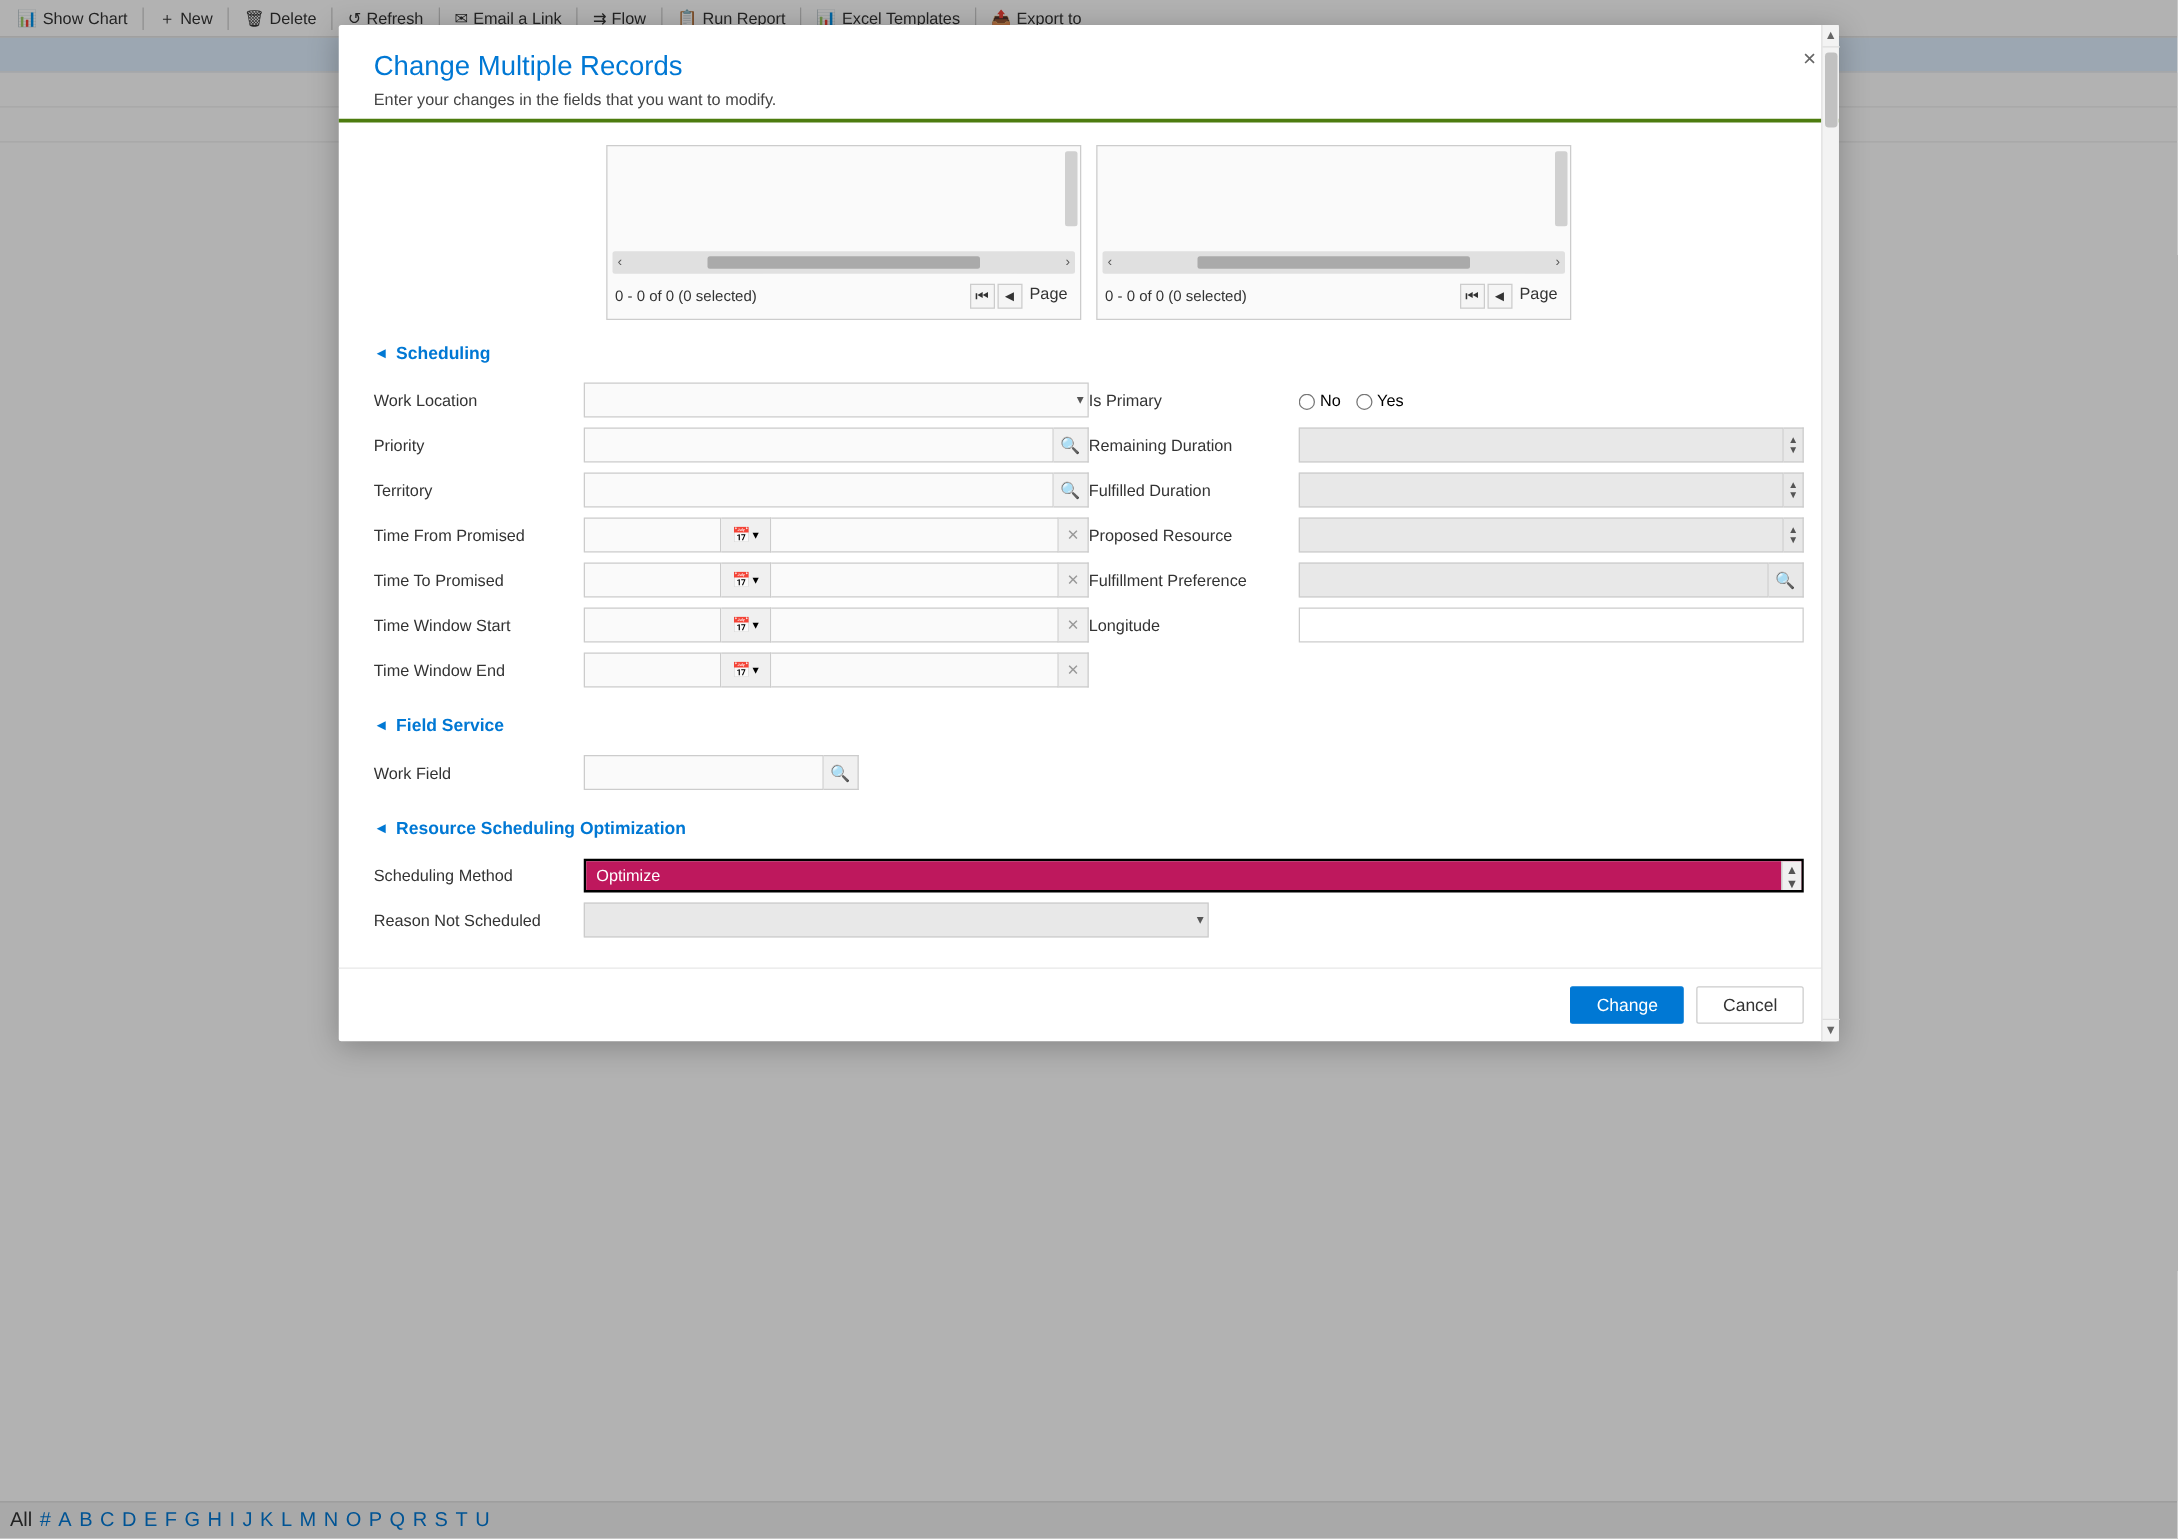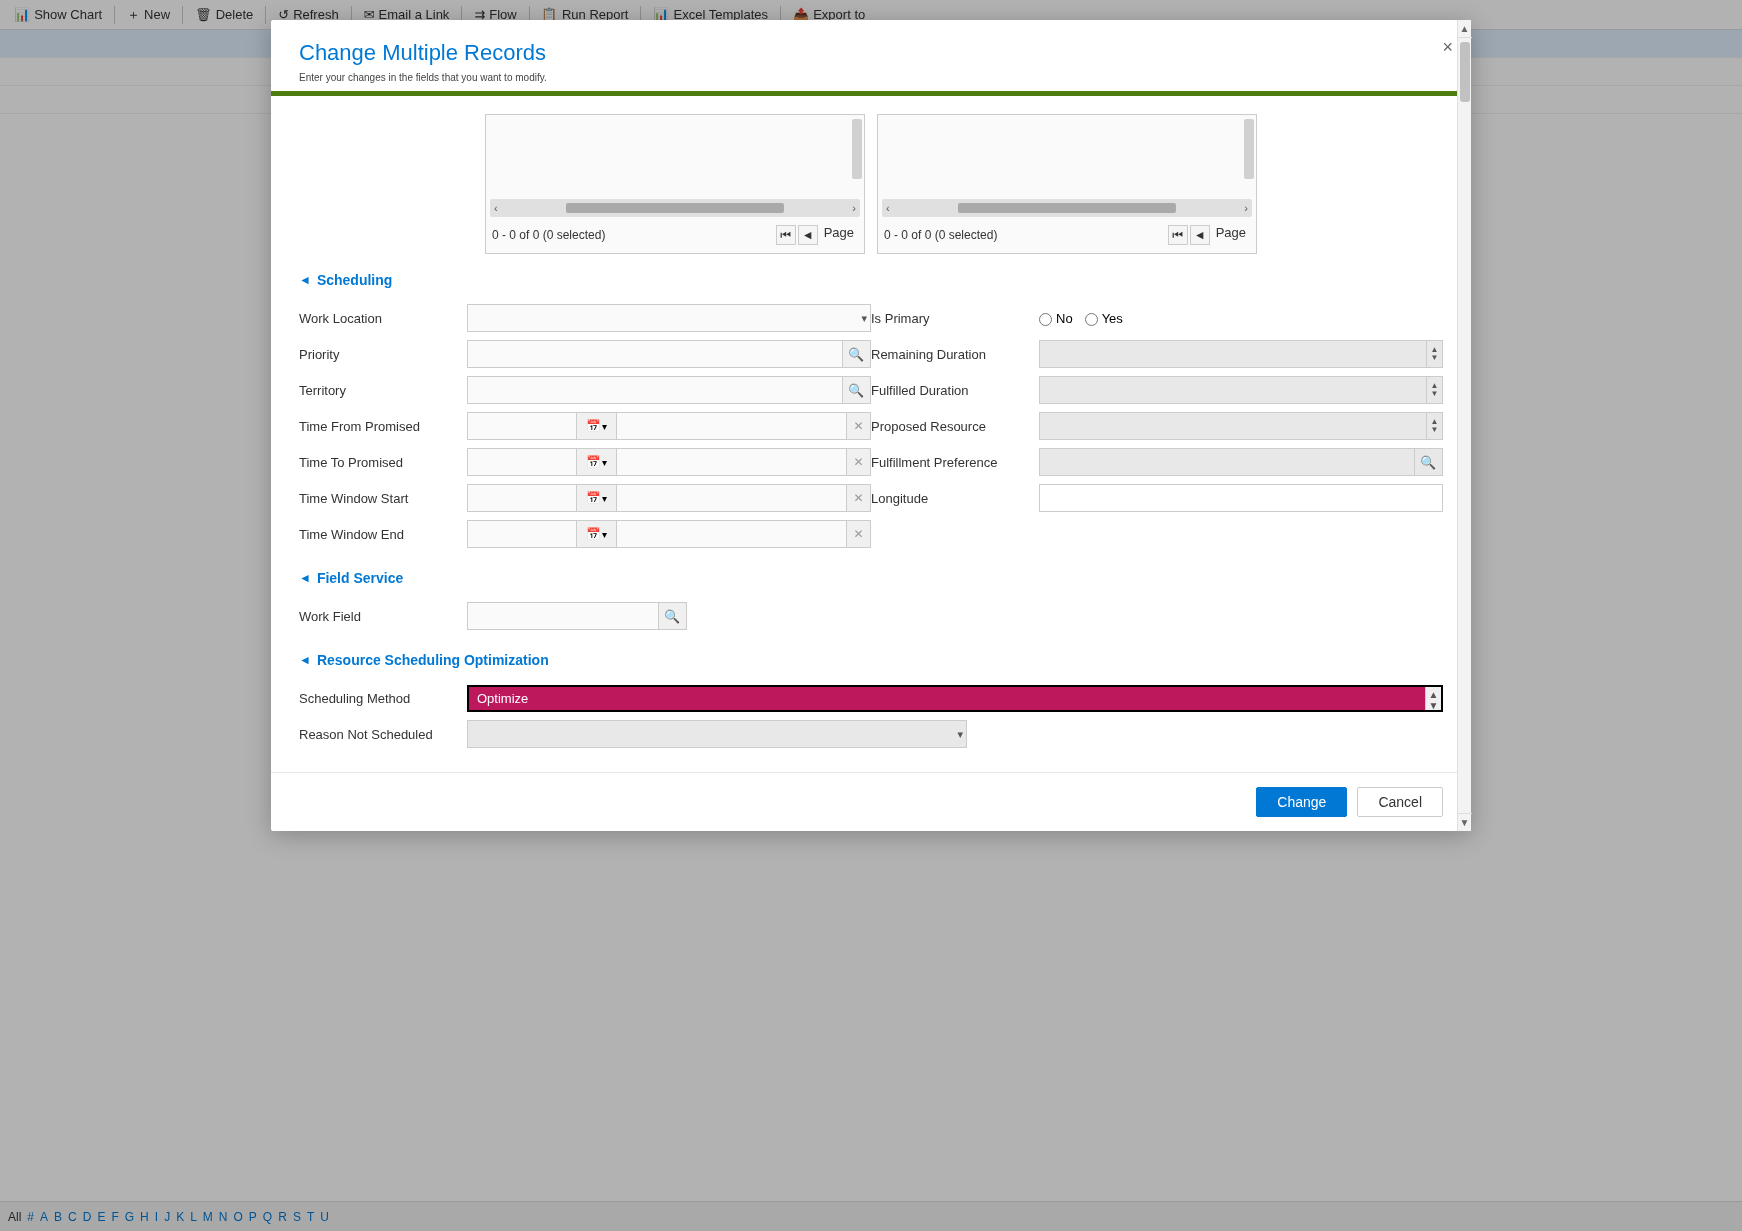--- a/index.html
+++ b/index.html
@@ -52,21 +52,21 @@
     .alpha-bar {
       position: absolute;
       bottom: 0; left: 0; right: 0;
       height: 30px;
       background: #f3f3f3;
       border-top: 1px solid #ddd;
       display: flex;
       align-items: center;
       padding: 0 8px;
       gap: 6px;
-      font-size: 12px;
+      font-size: 16px;
       color: #0078d4;
     }
 
     
     .modal-overlay {
       position: absolute;
       top: 0; left: 0; right: 0; bottom: 0;
       background: rgba(0,0,0,0.3);
       z-index: 10;
       display: flex;
@@ -82,31 +82,31 @@
       max-height: 940px;
       border-radius: 2px;
       box-shadow: 0 4px 24px rgba(0,0,0,0.25);
       display: flex;
       flex-direction: column;
       position: relative;
     }
 
     .modal-header {
       padding: 20px 40px 8px 28px;
-      border-bottom: 5px solid #4d7c0f;
+      border-bottom: 3px solid #4d7c0f;
       position: relative;
     }
     .modal-title {
       font-size: 22px;
       font-weight: 400;
       color: #0078d4;
       margin-bottom: 6px;
     }
     .modal-subtitle {
-      font-size: 10px;
+      font-size: 13px;
       color: #444;
     }
     .modal-close {
       position: absolute;
       top: 18px; right: 18px;
       font-size: 18px;
       color: #666;
       cursor: pointer;
       background: none;
       border: none;

